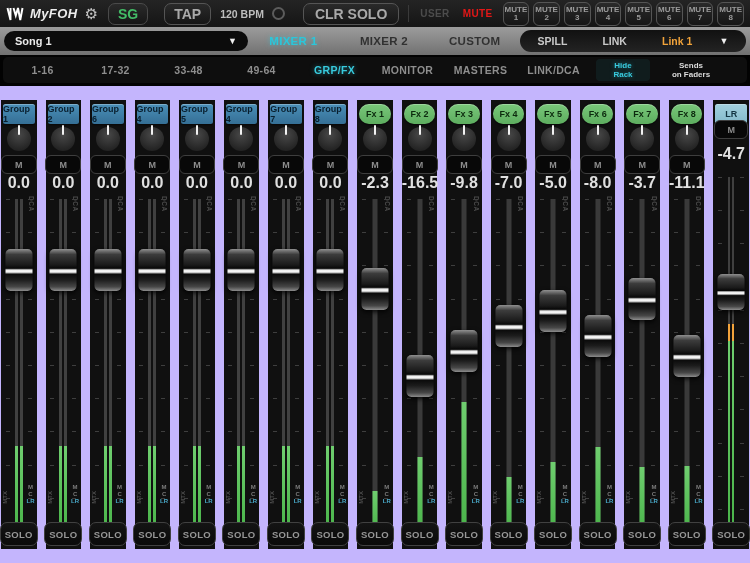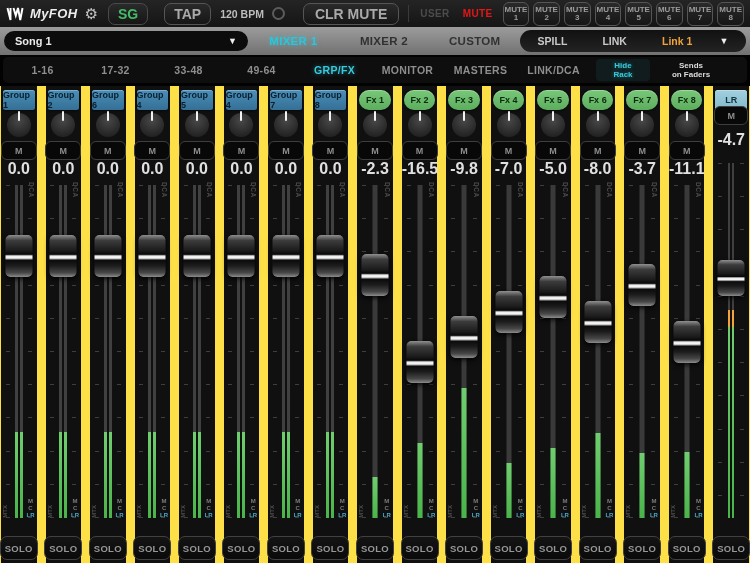--- a/index.html
+++ b/index.html
@@ -44,21 +44,21 @@
   .bankbar { position:absolute; top:55px; left:0; right:0; height:31px; background:#020202; padding:2px 3px; box-sizing:border-box; }
   .bankbar-inner { height:26px; background:#0e0e0e; border-radius:5px; display:flex; align-items:center; padding:0 3px; }
   .bank-tab { width:73px; text-align:center; color:#8e8e8e; font-size:10.5px; font-weight:bold; letter-spacing:.3px; }
   .bank-tab.active { color:#38cadd; text-shadow:0 0 5px rgba(56,202,221,.5); }
   .hide-rack { width:54px; margin-left:6px; text-align:center; color:#38cadd; font-size:8px; font-weight:bold; line-height:9px;
     background:rgba(56,202,221,.08); border-radius:4px; padding:2px 0; text-shadow:0 0 4px rgba(56,202,221,.5); }
   .sends-faders { width:66px; margin-left:8px; text-align:center; color:#dcdcdc; font-size:8px; font-weight:bold; line-height:9px; }
 
   
   .strips { position:absolute; top:86px; left:0; right:0; bottom:0;
-    display:grid; grid-template-columns:repeat(17,1fr); gap:9px; padding:0 1px; background:#fde047; }
+    display:grid; grid-template-columns:repeat(17,1fr); gap:9px; padding:14px 1px; background:#c4b5fd; }
   .strip { position:relative; background:#101010; }
 
   .chan-label { position:absolute; top:4px; left:2px; right:2px; height:20px; border-radius:2.5px;
     font-size:9px; font-weight:bold; display:flex; align-items:center; justify-content:center;
     box-shadow:inset 0 1px 0 rgba(255,255,255,.28), 0 1px 2px rgba(0,0,0,.6); }
   .strip.group .chan-label { background:linear-gradient(#4a8fb8,#356f95); color:#091f2e; }
   .strip.fx .chan-label { background:linear-gradient(#79c87a,#5dad5f); color:#0c2a0e;border-radius:10px; }
   .strip.lr .chan-label { background:linear-gradient(#a2d0de,#83b9cb); color:#123442; }
 
   .pan { position:absolute; top:27px; left:50%; transform:translateX(-50%); width:24px; height:24px; border-radius:50%;
@@ -112,21 +112,21 @@
     <svg class="logo-svg" viewBox="0 0 24 18">
       <path d="M2 1 L6 17 L6 1" stroke="#fff" stroke-width="2.6" fill="none"></path>
       <path d="M10 1 L13 11 L16 1 L19 17 L22 1" stroke="#fff" stroke-width="2.6" fill="none" stroke-linejoin="miter"></path>
     </svg>
     <div class="app-title">MyFOH</div>
     <div class="gear">⚙</div>
     <div class="tbtn sg-btn">SG</div>
     <div class="tbtn tap-btn">TAP</div>
     <div class="bpm">120 BPM</div>
     <div class="bpm-circle"></div>
-    <div class="tbtn clr-solo-btn">CLR MUTE</div>
+    <div class="tbtn clr-solo-btn">CLR SOLO</div>
     <div class="vdiv"></div>
     <div class="user-lbl">USER</div>
     <div class="mute-word">MUTE</div>
     <div class="mute-row">
         <div class="tbtn">MUTE 1</div>
         <div class="tbtn">MUTE 2</div>
         <div class="tbtn">MUTE 3</div>
         <div class="tbtn">MUTE 4</div>
         <div class="tbtn">MUTE 5</div>
         <div class="tbtn">MUTE 6</div>

